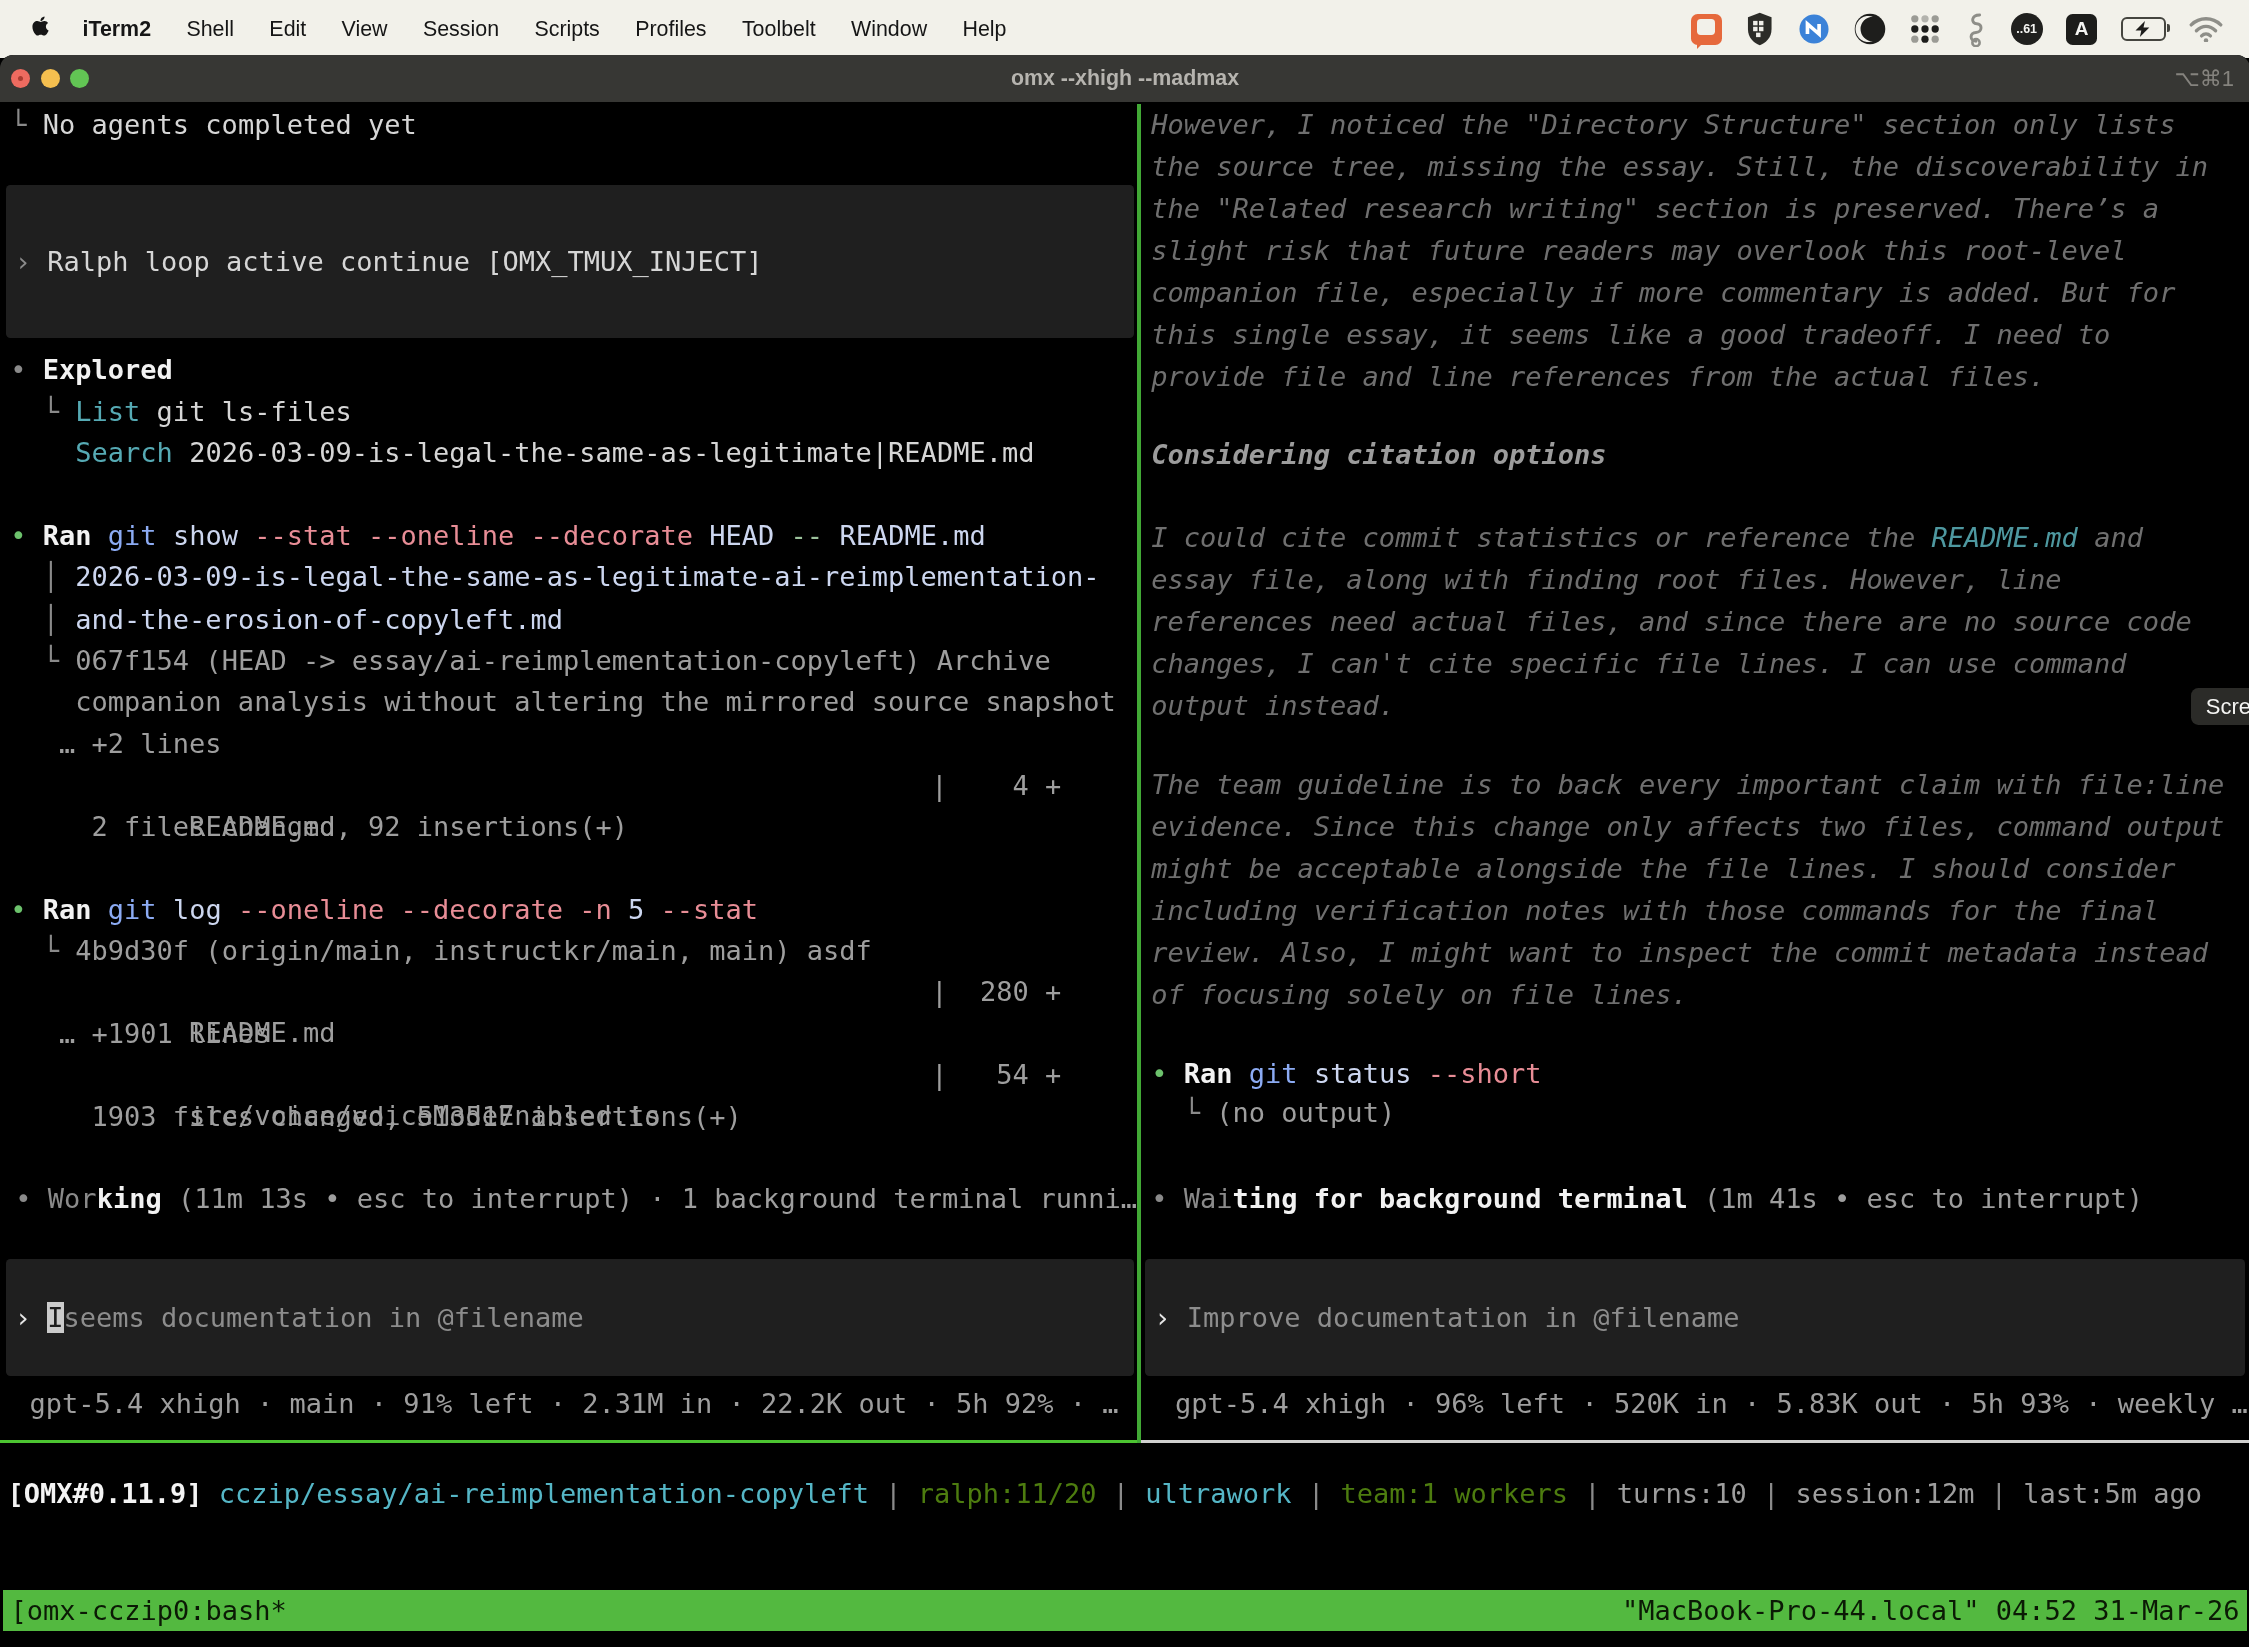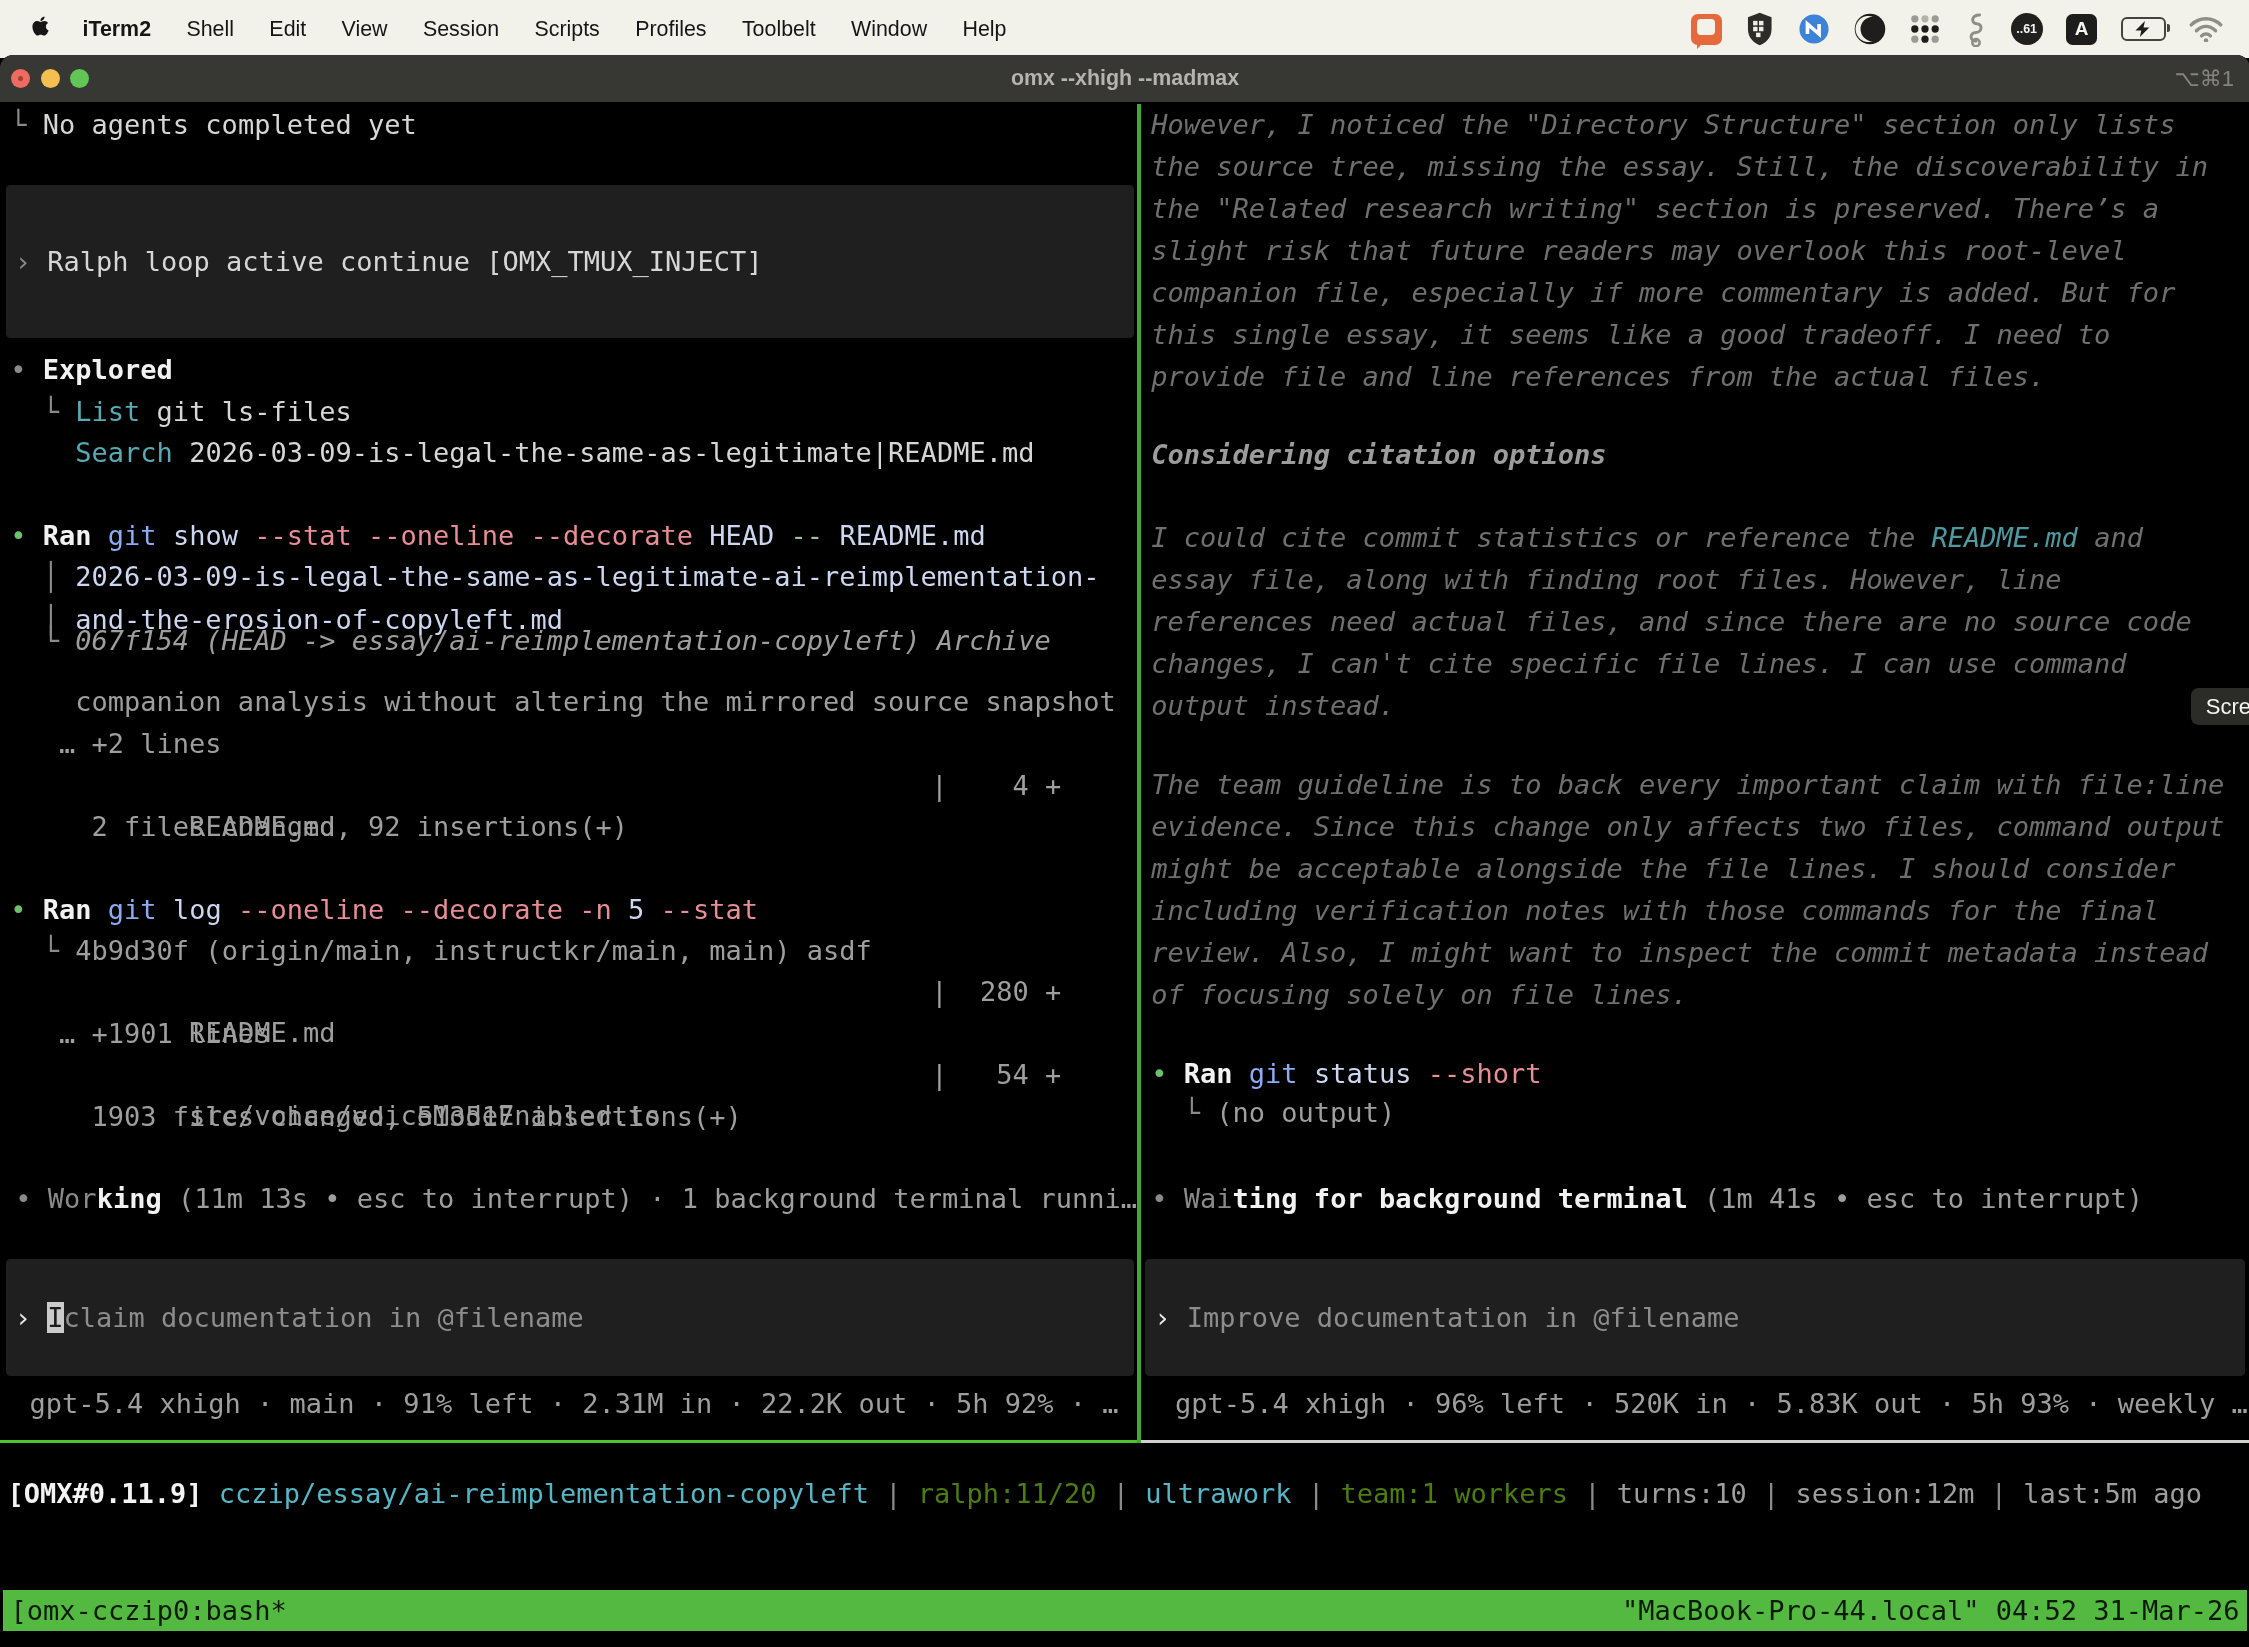--- a/index.html
+++ b/index.html
@@ -200,21 +200,21 @@
       <span class="ptext"><span class="tk-dim">› </span><span class="tk-bright">Ralph loop active continue [OMX_TMUX_INJECT]</span></span>
     </div>
 
     <div class="trow" style="top:245px;"><span class="tk-dim">• </span><span class="tk-label">Explored</span></div>
     <div class="trow" style="top:287px;"><span class="tk-dim">  └ </span><span class="tk-teal">List</span><span class="tk-bright"> git ls-files</span></div>
     <div class="trow" style="top:328px;"><span class="tk-dim">    </span><span class="tk-teal">Search</span><span class="tk-bright"> 2026-03-09-is-legal-the-same-as-legitimate|README.md</span></div>
 
     <div class="trow" style="top:411px;"><span class="tk-gbullet">• </span><span class="tk-label">Ran </span><span class="tk-blue">git </span><span class="tk-lav">show </span><span class="tk-pink">--stat </span><span class="tk-pink">--oneline </span><span class="tk-pink">--decorate </span><span class="tk-lav">HEAD </span><span class="tk-grn">-- </span><span class="tk-lav">README.md</span></div>
     <div class="trow" style="top:452px;"><span class="tk-dim">  │ </span><span class="tk-lav">2026-03-09-is-legal-the-same-as-legitimate-ai-reimplementation-</span></div>
     <div class="trow" style="top:495px;"><span class="tk-dim">  │ </span><span class="tk-lav">and-the-erosion-of-copyleft.md</span></div>
-    <div class="trow" style="top:516px;font-style:italic;"><span class="tk-dim">  └ </span><span class="tk-gray">067f154 (HEAD -&gt; essay/ai-reimplementation-copyleft) Archive</span></div>
+    <div class="trow" style="top:536px;"><span class="tk-dim">  └ </span><span class="tk-gray">067f154 (HEAD -&gt; essay/ai-reimplementation-copyleft) Archive</span></div>
     <div class="trow" style="top:577px;"><span class="tk-gray">    companion analysis without altering the mirrored source snapshot</span></div>
     <div class="trow" style="top:619px;"><span class="tk-gray">   … +2 lines</span></div>
     <div class="trow" style="top:661px;">
       <span><span class="tk-gray">     README.md</span></span>
       <span class="pipecol tk-gray">|    4 +</span>
     </div>
     <div class="trow" style="top:702px;"><span class="tk-gray">     2 files changed, 92 insertions(+)</span></div>
 
     <div class="trow" style="top:785px;"><span class="tk-gbullet">• </span><span class="tk-label">Ran </span><span class="tk-blue">git </span><span class="tk-lav">log </span><span class="tk-pink">--oneline </span><span class="tk-pink">--decorate </span><span class="tk-pink">-n </span><span class="tk-lav">5 </span><span class="tk-pink">--stat</span></div>
     <div class="trow" style="top:826px;"><span class="tk-dim">  └ </span><span class="tk-gray">4b9d30f (origin/main, instructkr/main, main) asdf</span></div>
@@ -225,21 +225,21 @@
     <div class="trow" style="top:909px;"><span class="tk-gray">   … +1901 lines</span></div>
     <div class="trow" style="top:950px;">
       <span><span class="tk-gray">     src/voice/voiceModeEnabled.ts</span></span>
       <span class="pipecol tk-gray">|   54 +</span>
     </div>
     <div class="trow" style="top:992px;"><span class="tk-gray">     1903 files changed, 513517 insertions(+)</span></div>
 
     <div class="trow" style="top:1074px;text-align:right;"><span class="tk-dim">• </span><span class="tk-dim">Wor</span><span class="tk-label">king</span><span class="tk-gray"> (11m 13s • esc to interrupt) · 1 background terminal runni…</span></div>
 
     <div class="panel" style="top:1155px;height:117px;">
-      <span class="ptext"><span class="tk-white">› </span><span class="tk-cursor">I</span><span class="tk-inputtxt">claim documentation in @filename</span></span>
+      <span class="ptext"><span class="tk-white">› </span><span class="tk-cursor">I</span><span class="tk-inputtxt">seems documentation in @filename</span></span>
     </div>
 
     <div class="trow" style="top:1279px;left:29.5px;"><span class="tk-gray">gpt-5.4 xhigh · main · 91% left · 2.31M in · 22.2K out · 5h 92% · …</span></div>
   </div>
 
   <div class="pane pane-right">
     <div class="para" style="top:0;">However, I noticed the "Directory Structure" section only lists
 the source tree, missing the essay. Still, the discoverability in
 the "Related research writing" section is preserved. There’s a
 slight risk that future readers may overlook this root-level

